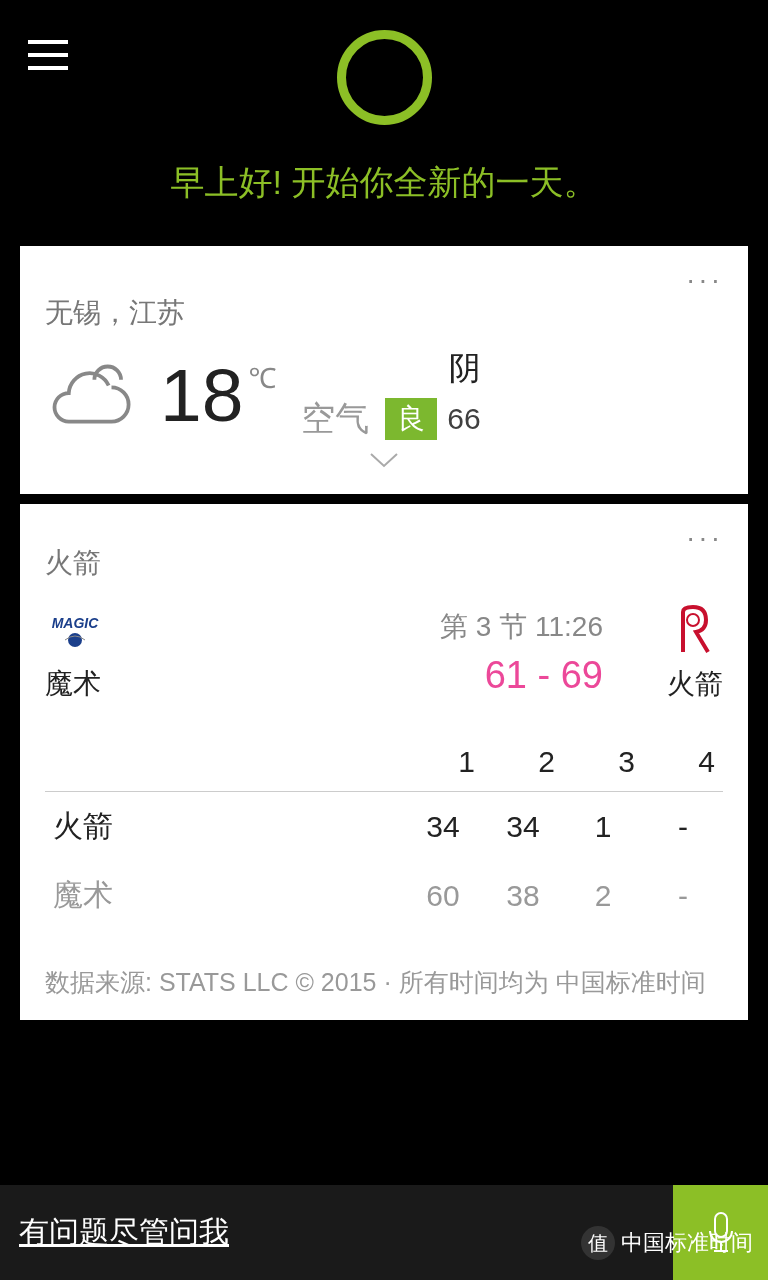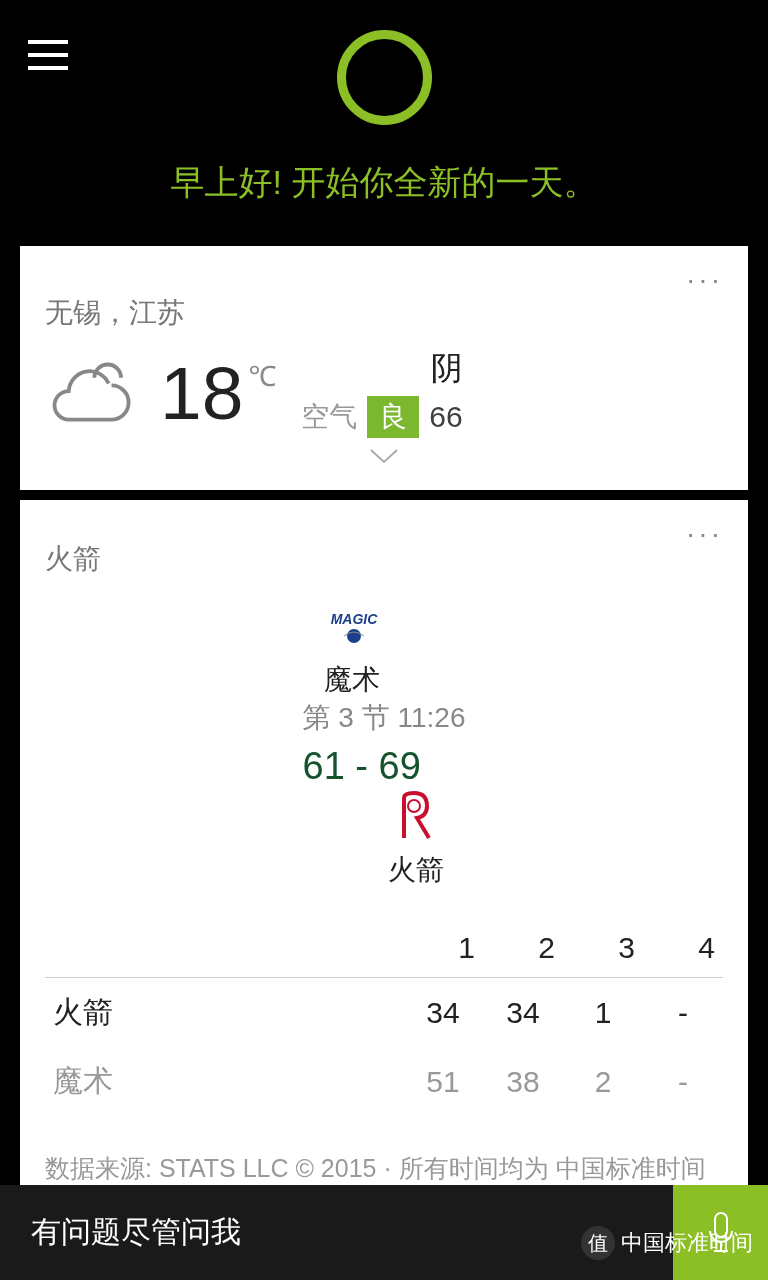--- a/index.html
+++ b/index.html
@@ -100,21 +100,21 @@
 }
 .weather-cond-text {
   font-size: 32px;
   color: #222;
 }
 .weather-air {
   display: flex;
   align-items: center;
   margin-top: 5px;
 }
-.air-label { color: #999; font-size: 28px; margin-right: 10px; }
+.air-label { color: #999; font-size: 34px; margin-right: 16px; }
 .air-badge {
   background: #7cb82f;
   color: #fff;
   font-size: 28px;
   padding: 2px 12px;
   margin-right: 10px;
 }
 .air-value { color: #404040; font-size: 30px; }
 .expand-chevron {
   text-align: center;
@@ -123,44 +123,43 @@
 .sports-title {
   color: #777;
   font-size: 28px;
   margin-top: 20px;
 }
 .sports-match {
   display: flex;
   align-items: center;
   justify-content: space-between;
   margin-top: 20px;
-  flex-direction: column;
 }
 .team {
   display: flex;
   flex-direction: column;
   align-items: flex-start;
   width: 120px;
 }
 .team.right { align-items: flex-end; }
 .team-logo {
   width: 60px;
   height: 55px;
   display: flex;
   align-items: center;
   justify-content: center;
 }
 .team-name {
   color: #222;
   font-size: 28px;
   margin-top: 8px;
 }
-.match-center { text-align: left; flex: 1; }
+.match-center { text-align: right; flex: 1; }
 .match-status { color: #888; font-size: 28px; }
-.match-score { color: #14532d; font-size: 38px; margin-top: 8px; }
+.match-score { color: #ec4899; font-size: 38px; margin-top: 8px; }
 .score-table {
   width: 100%;
   margin-top: 30px;
   border-collapse: collapse;
 }
 .score-table th {
   color: #222;
   font-size: 30px;
   font-weight: 400;
   text-align: right;
@@ -189,22 +188,23 @@
   left: 0;
   right: 0;
   height: 95px;
   background: #1a1a1a;
   display: flex;
   align-items: center;
 }
 .search-prompt {
   color: #fff;
   font-size: 30px;
-  padding-left: 31px;
+  padding-left: 19px;
   flex: 1;
+  text-decoration: underline;
 }
 .mic-btn {
   width: 95px;
   height: 95px;
   background: #8cbf26;
   display: flex;
   align-items: center;
   justify-content: center;
 }
 .watermark {
@@ -312,21 +312,21 @@
       </tr>
       <tr class="sep-row row-bold">
         <td>火箭</td>
         <td>34</td>
         <td>34</td>
         <td>1</td>
         <td>-</td>
       </tr>
       <tr class="row-gray">
         <td>魔术</td>
-        <td>51</td>
+        <td>60</td>
         <td>38</td>
         <td>2</td>
         <td>-</td>
       </tr>
     </tbody>
       </table>
 
     <div class="data-source">数据来源: STATS LLC © 2015 · 所有时间均为 中国标准时间</div>
   </div>
 

